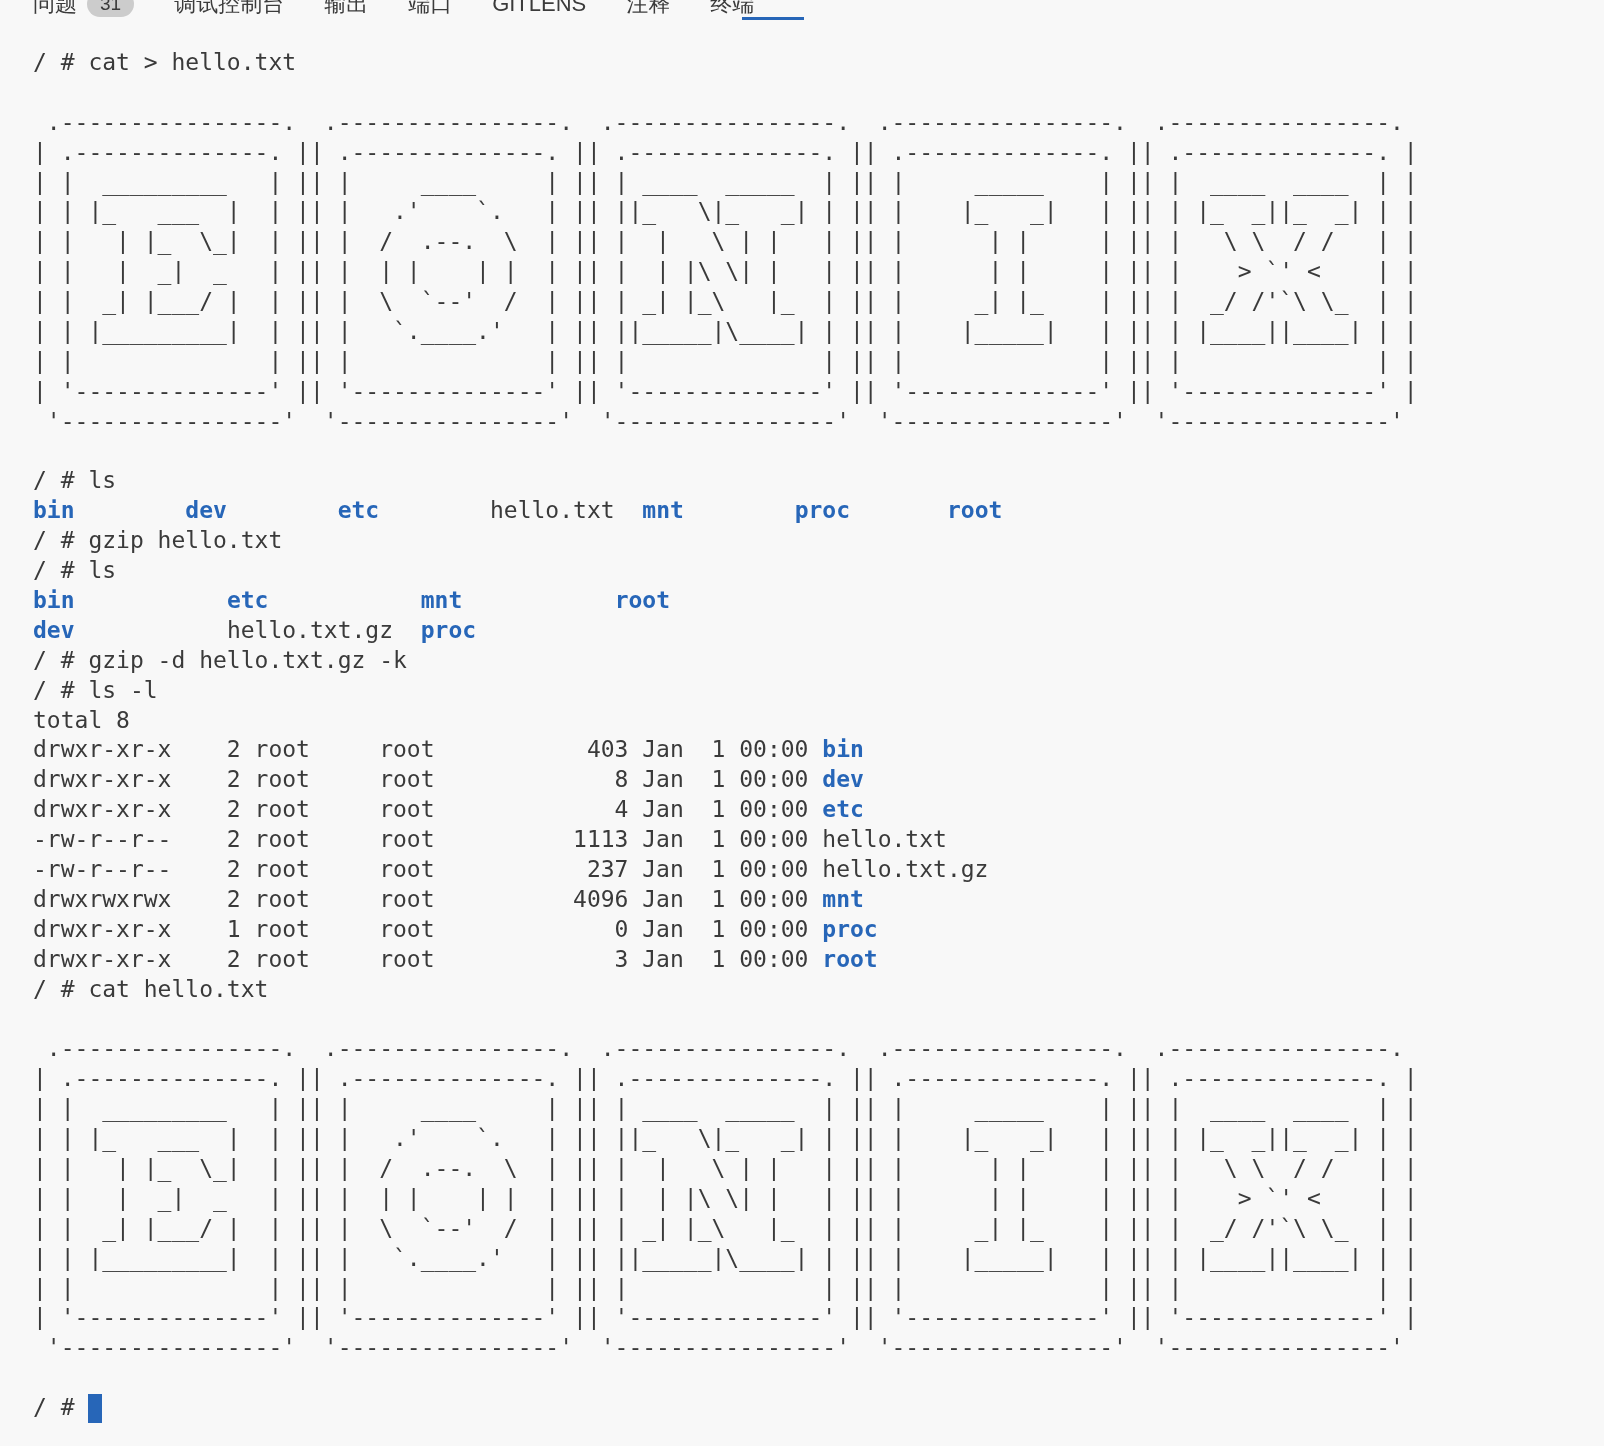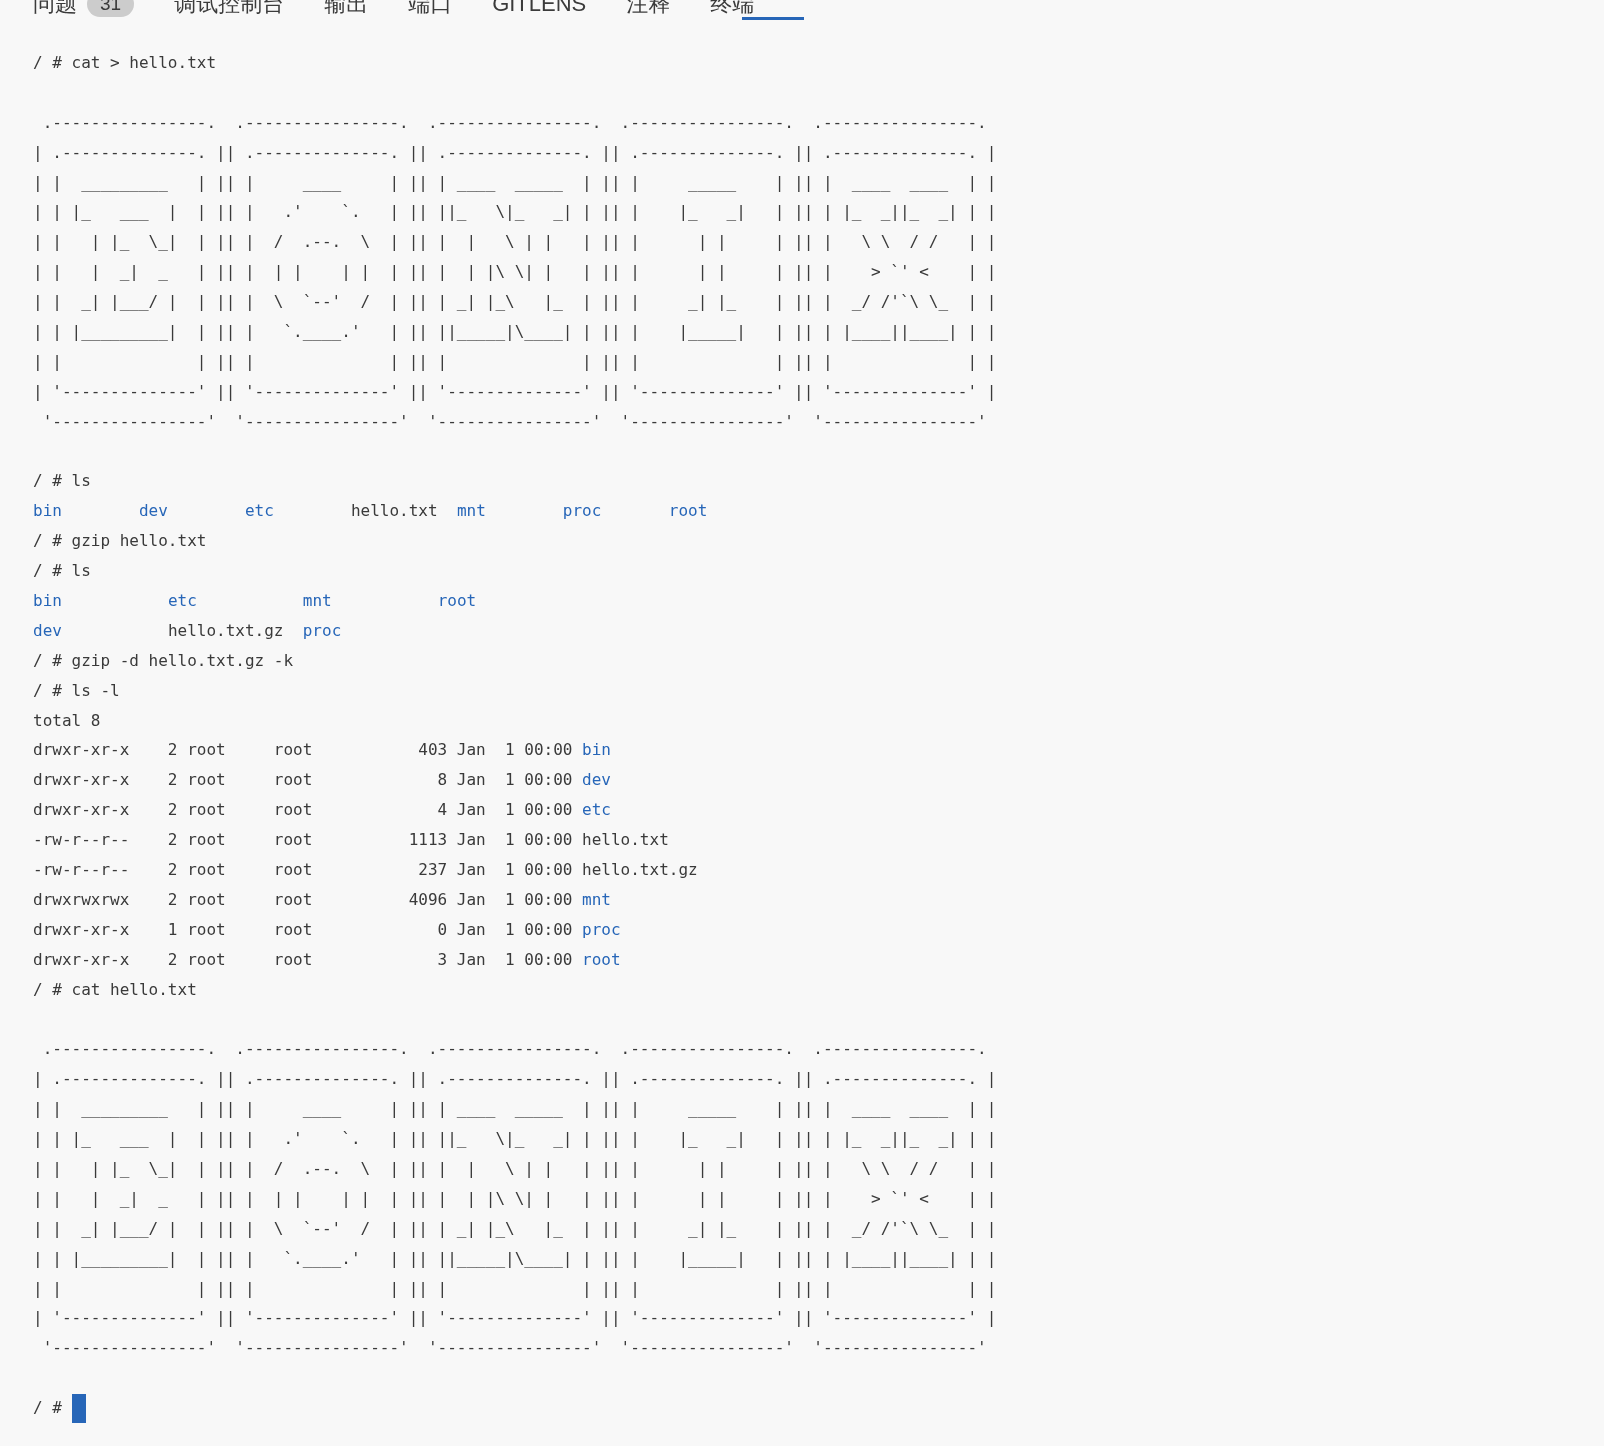--- a/index.html
+++ b/index.html
@@ -22,26 +22,26 @@
     font-size:19px;margin-left:10px;line-height:22px;
   }
   .underline{
     position:absolute;top:17px;left:742px;width:62px;height:3px;
     background:#2766b8;
   }
   
   .term{
     position:absolute;left:33px;top:48px;
     font-family:"DejaVu Sans Mono","Liberation Mono",monospace;
-    font-size:16px;line-height:29.9px;
+    font-size:23px;line-height:29.9px;
     color:#3a3a3a;
     white-space:pre;
   }
   .tline{height:29.9px;}
-  .seg-d{color:#2766b8;font-weight:normal;}
+  .seg-d{color:#2766b8;font-weight:bold;}
   .seg-c{
     display:inline-block;width:14px;height:29px;
     background:#2766b8;vertical-align:bottom;
   }
 </style>
 </head>
 <body>
 
 <div class="tabbar" id="tabbar">
     <div class="tab">

